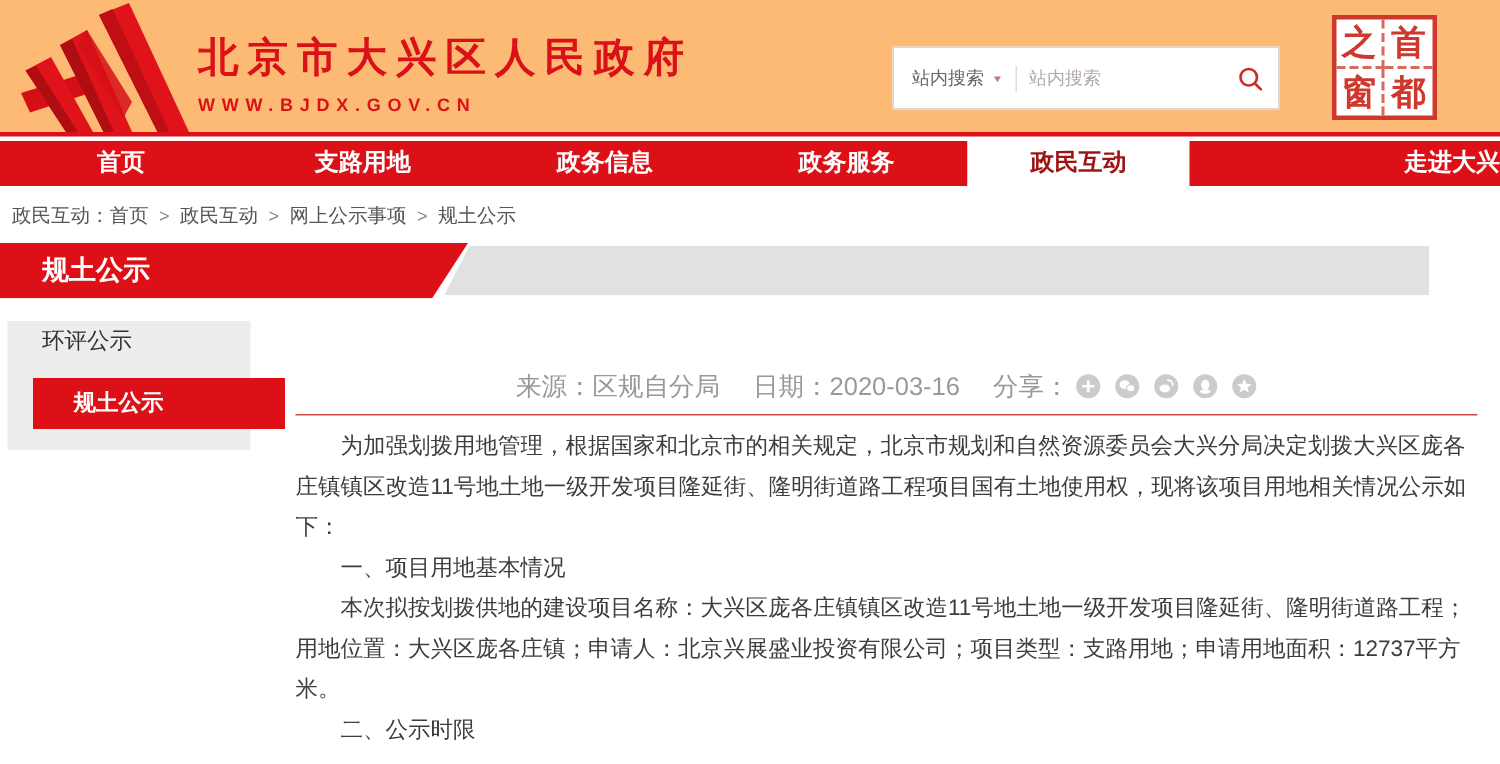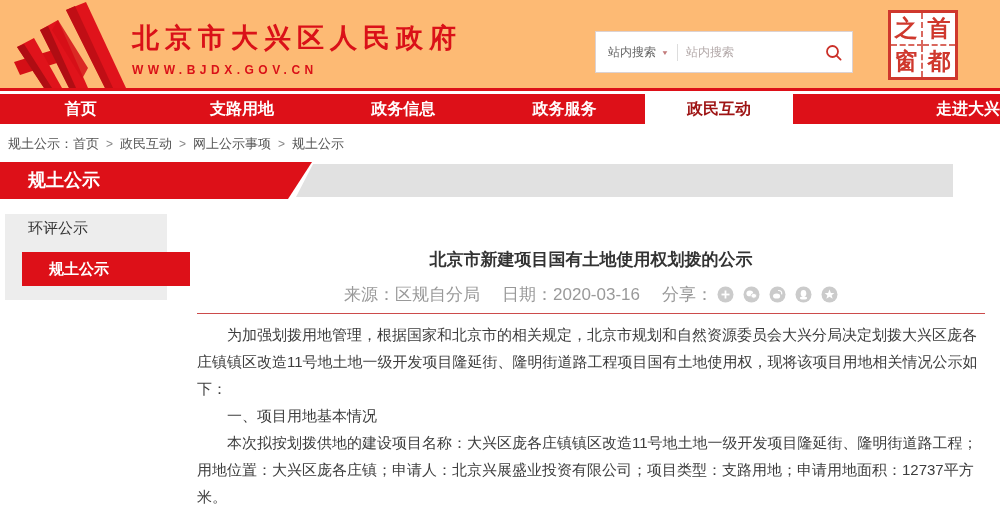--- a/index.html
+++ b/index.html
@@ -152,38 +152,37 @@
     <div class="nav-item">首页</div>
     <div class="nav-item">支路用地</div>
     <div class="nav-item">政务信息</div>
     <div class="nav-item">政务服务</div>
   </div>
   <div class="nav-active-seg">政民互动</div>
   <div class="nav-right-seg">走进大兴</div>
 </nav>
 
 <div class="breadcrumb">
-  <span>规土公示：</span><span class="crumb">首页</span><span class="bc-sep">&gt;</span><span class="crumb">政民互动</span><span class="bc-sep">&gt;</span><span class="crumb">网上公示事项</span><span class="bc-sep">&gt;</span><span class="crumb">规土公示</span>
+  <span>政民互动：</span><span class="crumb">首页</span><span class="bc-sep">&gt;</span><span class="crumb">政民互动</span><span class="bc-sep">&gt;</span><span class="crumb">网上公示事项</span><span class="bc-sep">&gt;</span><span class="crumb">规土公示</span>
 </div>
 
 <div class="banner">
   <div class="banner-red">规土公示</div>
   <div class="banner-gray"></div>
 </div>
 
 <div class="layout">
   <aside class="side-col">
     <div class="side-box">
       <div class="side-item">环评公示</div>
       <div class="side-item-active">规土公示</div>
     </div>
   </aside>
 
   <main class="main-col">
-    <h1 class="article-title">北京市新建项目国有土地使用权划拨的公示</h1>
 
     <div class="article-meta">
       <span class="meta-item">来源：区规自分局</span>
       <span class="meta-item">日期：2020-03-16</span>
       <span class="share-group">
         <span class="meta-item">分享：</span>
         <span class="share-icons">
           <span>
             <svg width="17" height="17" viewBox="0 0 17 17">
                 <circle cx="8.5" cy="8.5" r="8" fill="#cbcbcb"></circle>

